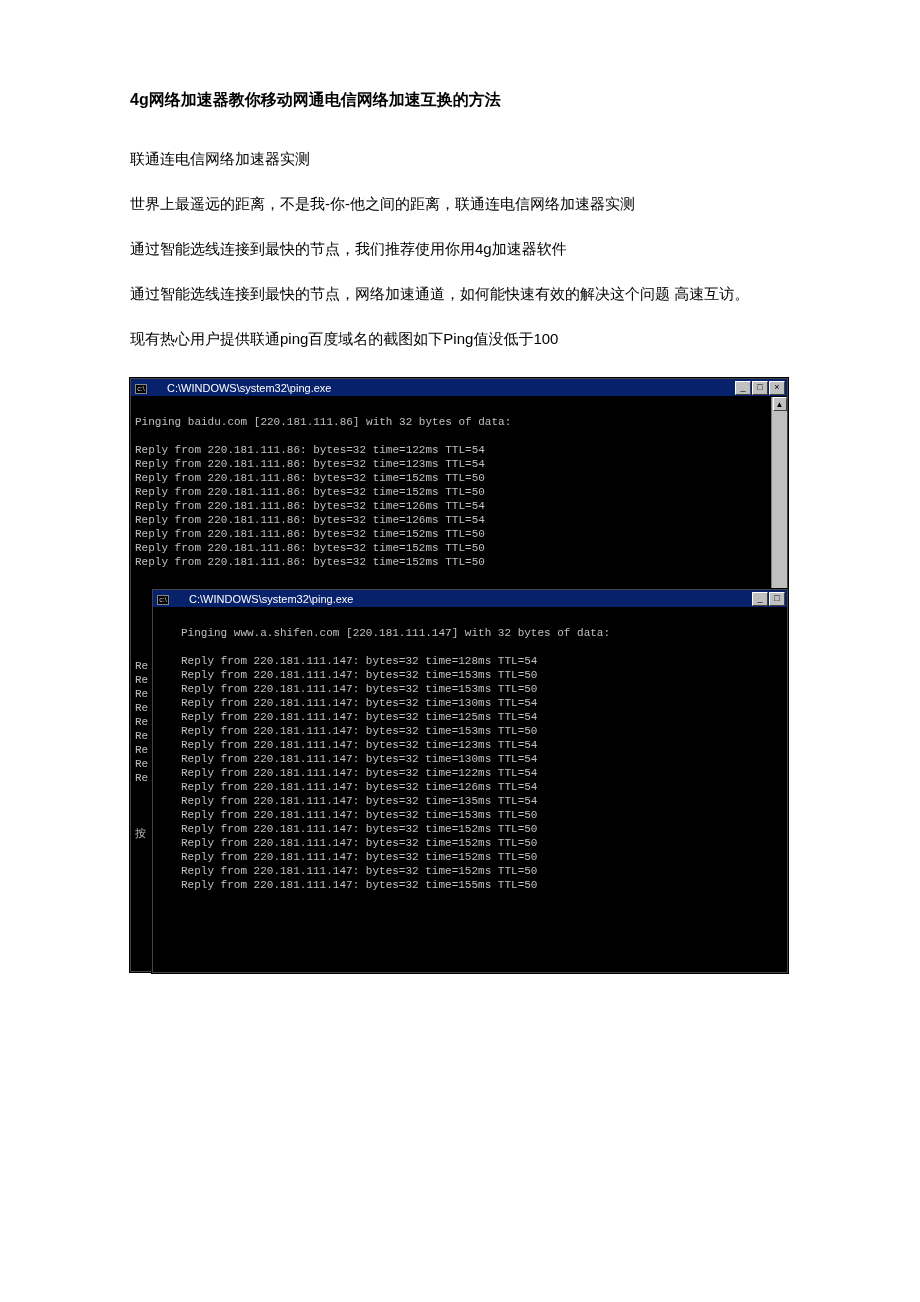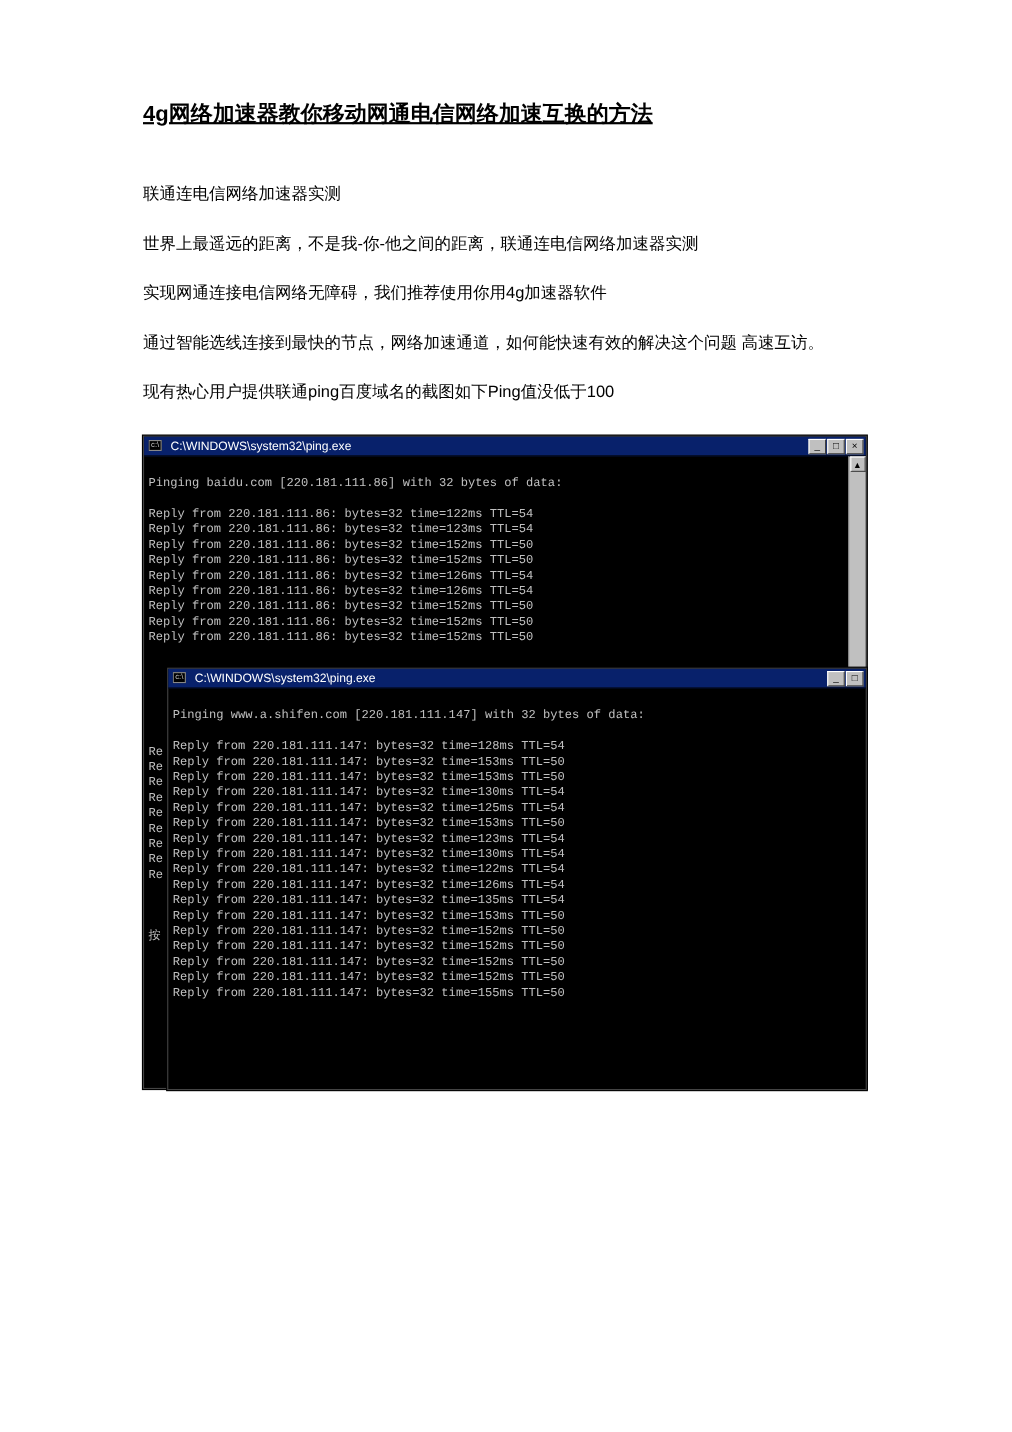--- a/index.html
+++ b/index.html
@@ -3,42 +3,42 @@
   <meta charset="utf-8">
   <style>
     * { margin: 0; padding: 0; box-sizing: border-box; }
     body {
       background: #fff;
       font-family: "Microsoft YaHei", SimSun, sans-serif;
       width: 920px;
       padding: 90px 130px 40px;
       color: #000;
     }
-    h1 { font-size: 20px; font-weight: bold; margin-bottom: 40px; text-decoration: underline; }
+    h1 { font-size: 16px; font-weight: bold; margin-bottom: 28px; }
     p.body-text { font-size: 15px; line-height: 2.6; margin-bottom: 6px; }
 
     .terminal-stack { position: relative; width: 660px; height: 594px; margin-top: 20px; }
 
     .term-window {
       position: absolute;
       background: #000;
       border: 1px solid #444;
       box-shadow: 0 0 0 1px #000;
     }
     .term-titlebar {
       height: 18px;
       background: linear-gradient(#0a246a,#0a246a 50%,#3a6ea5 100%);
       background: #08216b;
       display: flex; align-items: center; justify-content: space-between;
       padding: 0 2px 0 4px;
       font-family: "MS Sans Serif", Tahoma, sans-serif;
       font-size: 11px; color: #fff;
       border-bottom: 1px solid #000;
     }
-    .term-titlebar .title { display: flex; align-items: flex-start; gap: 8px; white-space: nowrap; overflow: hidden; }
+    .term-titlebar .title { display: flex; align-items: flex-end; gap: 20px; white-space: nowrap; overflow: hidden; }
     .term-titlebar .cmd-icon {
       width: 12px; height: 10px; background: #000; border: 1px solid #888;
       display: inline-flex; align-items: center; justify-content: center;
       font-size: 7px; color: #ccc; line-height: 1;
     }
     .win-buttons { display: flex; gap: 1px; }
     .win-btn {
       width: 16px; height: 14px;
       background: #c0c0c0;
       border: 1px solid #fff; border-right-color:#404040; border-bottom-color:#404040;
@@ -64,38 +64,38 @@
       display:flex; flex-direction:column; align-items:center;
     }
     .scroll-arrow {
       width:14px; height:14px; background:#c0c0c0;
       border:1px solid #fff; border-right-color:#404040; border-bottom-color:#404040;
       font-size:8px; display:flex;align-items:center;justify-content:center; color:#000;
     }
 
     
     .term2 { left:22px; top:211px; width:636px; height:384px; }
-    .term2 .term-body { height: calc(100% - 18px); }
+    .term2 .term-body { height: calc(100% - 18px); margin-left: 24px; }
 
     
     .peek-lines {
       position:absolute; left:4px; top:232px;
       font-family:"Lucida Console","Courier New",monospace;
       font-size:11px; line-height:14px; color:#c0c0c0;
       white-space:pre;
       margin-top:48px;
     }
   </style>
 </head>
 <body>
 
 <h1>4g网络加速器教你移动网通电信网络加速互换的方法</h1>
 <p class="body-text">联通连电信网络加速器实测</p>
 <p class="body-text">世界上最遥远的距离，不是我-你-他之间的距离，联通连电信网络加速器实测</p>
-<p class="body-text">实现网通连接电信网络无障碍，我们推荐使用你用4g加速器软件</p>
+<p class="body-text">通过智能选线连接到最快的节点，我们推荐使用你用4g加速器软件</p>
 <p class="body-text">通过智能选线连接到最快的节点，网络加速通道，如何能快速有效的解决这个问题 高速互访。</p>
 <p class="body-text">现有热心用户提供联通ping百度域名的截图如下Ping值没低于100</p>
 
 <div class="terminal-stack">
 
   <div class="term-window term1">
     <div class="term-titlebar">
       <span class="title">
         <span class="cmd-icon">c:\</span>
         <span>C:\WINDOWS\system32\ping.exe</span>

